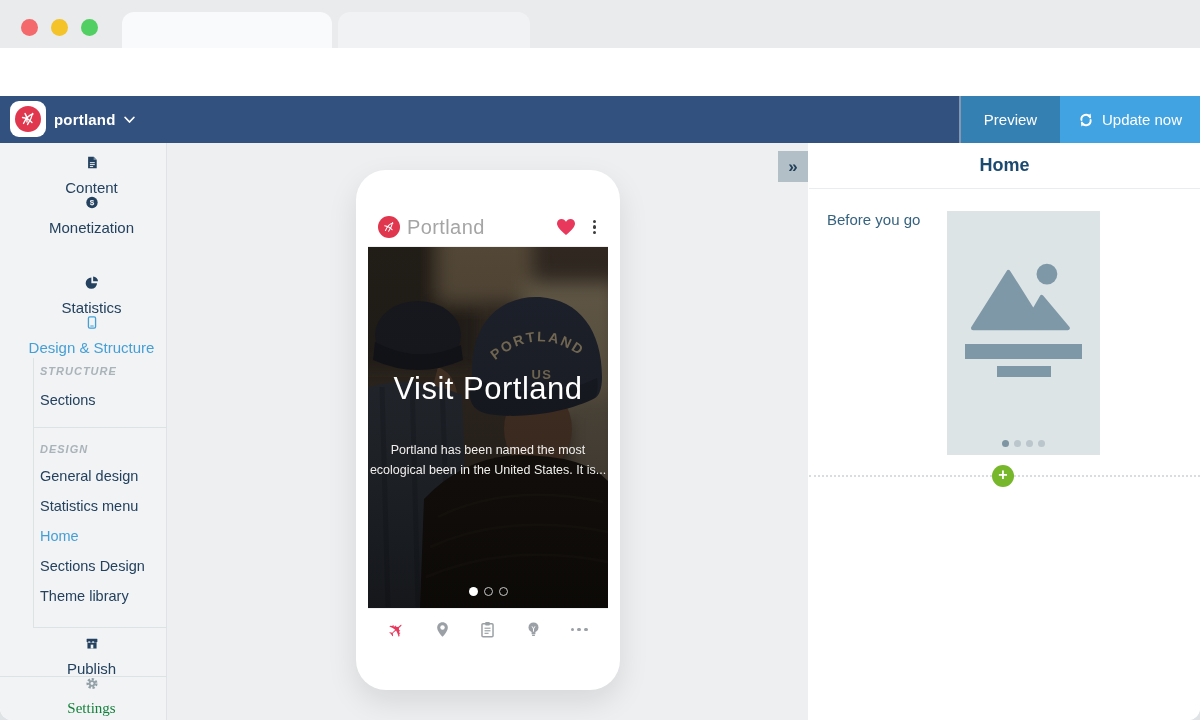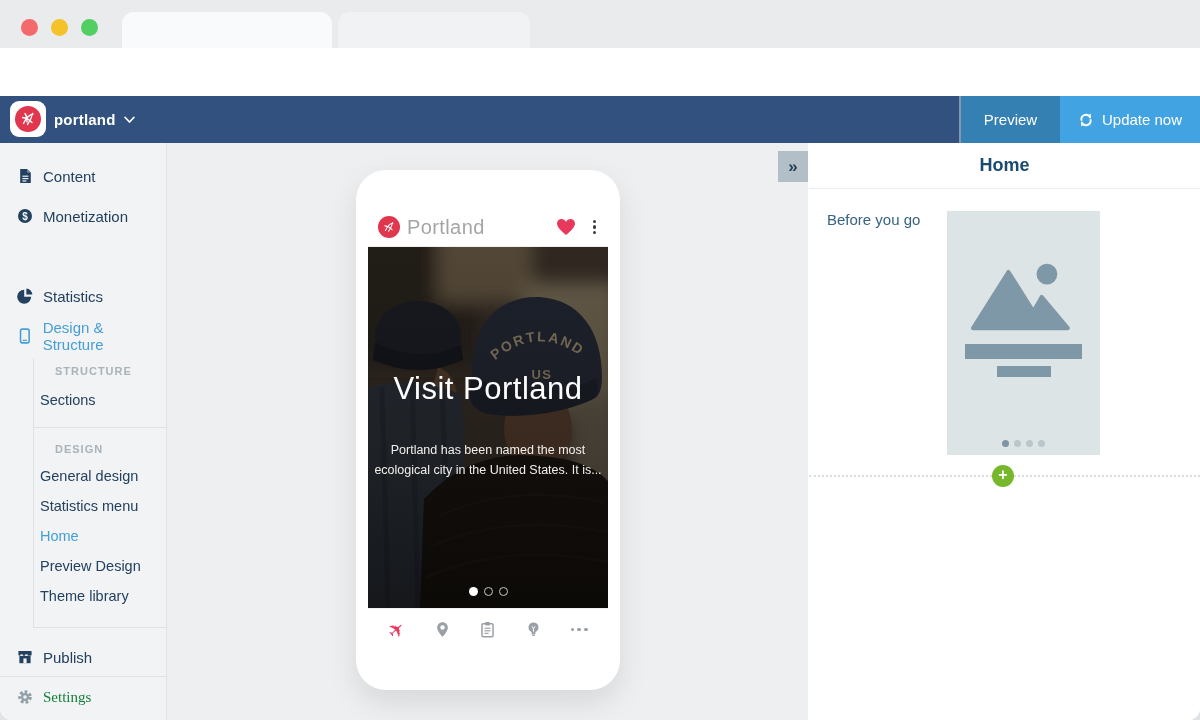--- a/index.html
+++ b/index.html
@@ -31,23 +31,23 @@
   .app-name { color:#fff; font-size:15px; font-weight:700; letter-spacing:.2px; }
   .appbar-sep { left:959px; top:96px; width:2px; height:47px; background:rgba(255,255,255,.40); }
   .btn-preview { left:961px; top:96px; width:99px; height:47px; background:#3580b2; color:#fff; font-size:15px;
                  display:flex; align-items:center; justify-content:center; cursor:pointer; }
   .btn-update { left:1060px; top:96px; width:140px; height:47px; background:#41a3e1; color:#fff; font-size:15px;
                 display:flex; align-items:center; justify-content:center; gap:8px; cursor:pointer; }
 
   
   .sidebar { left:0; top:143px; width:167px; height:577px; background:#f1f3f4; border-right:1px solid #dfe3e5; }
   .nav-item { position:absolute; left:0; width:100%; height:40px; display:flex; align-items:center; gap:10px;
-              padding-left:17px; color:#24415f; font-size:15px; cursor:pointer; }
+              padding-left:17px; color:#24415f; font-size:15px; cursor:pointer;flex-direction:column; }
   .nav-item.active { color:#459fd6; }
-  .side-cap { position:absolute; left:55px; font-size:11px; font-weight:700; letter-spacing:1px; color:#a9b3ba; }
+  .side-cap { position:absolute; left:40px; font-size:11px; font-weight:700; letter-spacing:1px; color:#a9b3ba;font-style:italic; }
   .side-link { position:absolute; left:40px; font-size:14.5px; color:#24415f; cursor:pointer; }
   .side-link.active { color:#459fd6; }
   .h-div { position:absolute; height:1px; background:#dde2e5; }
   .v-guide { position:absolute; left:33px; width:1px; background:#dde2e5; }
   .nav-item.muted { color:#15803d;font-family:Liberation Serif, serif; }
 
   
   .preview-area { left:167px; top:143px; width:641px; height:577px; background:#edeff1; }
   .phone { position:absolute; left:189px; top:27px; width:264px; height:520px; background:#fff; border-radius:30px;
            box-shadow:0 12px 30px rgba(0,0,0,.10); }
@@ -204,21 +204,21 @@
 
     <div class="side-cap" style="top:222px">STRUCTURE</div>
     <div class="side-link" style="top:249px">Sections</div>
 
     <div class="h-div" style="top:284px; left:33px; width:134px;"></div>
 
     <div class="side-cap" style="top:300px">DESIGN</div>
     <div class="side-link" style="top:325px">General design</div>
     <div class="side-link" style="top:355px">Statistics menu</div>
     <div class="side-link active" style="top:385px">Home</div>
-    <div class="side-link" style="top:415px">Preview Design</div>
+    <div class="side-link" style="top:415px">Sections Design</div>
     <div class="side-link" style="top:445px">Theme library</div>
 
     <div class="h-div" style="top:484px; left:33px; width:134px;"></div>
 
     <div class="nav-item" style="top:494px">
       <svg width="16" height="16" viewBox="0 0 16 16">
         <rect x="2.4" y="6.6" width="11.2" height="7.6" fill="#24415f"></rect>
         <rect x="1.4" y="2" width="13.2" height="4.4" rx="0.6" fill="#24415f"></rect>
         <rect x="3.4" y="5.4" width="2.4" height="1.6" fill="#f1f3f4"></rect>
         <rect x="8.2" y="5.4" width="2.4" height="1.6" fill="#f1f3f4"></rect>
@@ -310,21 +310,21 @@
             <g stroke="#1d1812" stroke-width="2.5" fill="none" opacity="0.9">
               <path d="M70,270 Q140,235 235,255"></path>
               <path d="M62,300 Q140,265 240,285"></path>
               <path d="M58,330 Q140,295 240,315"></path>
             </g>
             <rect width="240" height="361" fill="url(#ov)"></rect>
           </svg>
           <div class="hero-title">Visit Portland</div>
           <div class="hero-text">
             <span>Portland has been named the most</span><br>
-            <span>ecological city in the United States. It is...</span>
+            <span>ecological been in the United States. It is...</span>
           </div>
           <div class="ph-dots">
             <i class="on"></i>
               <i class="off"></i>
               <i class="off"></i>
           </div>
         </div>
 
         <div class="ph-tabbar">
           <span class="tab-ic">

